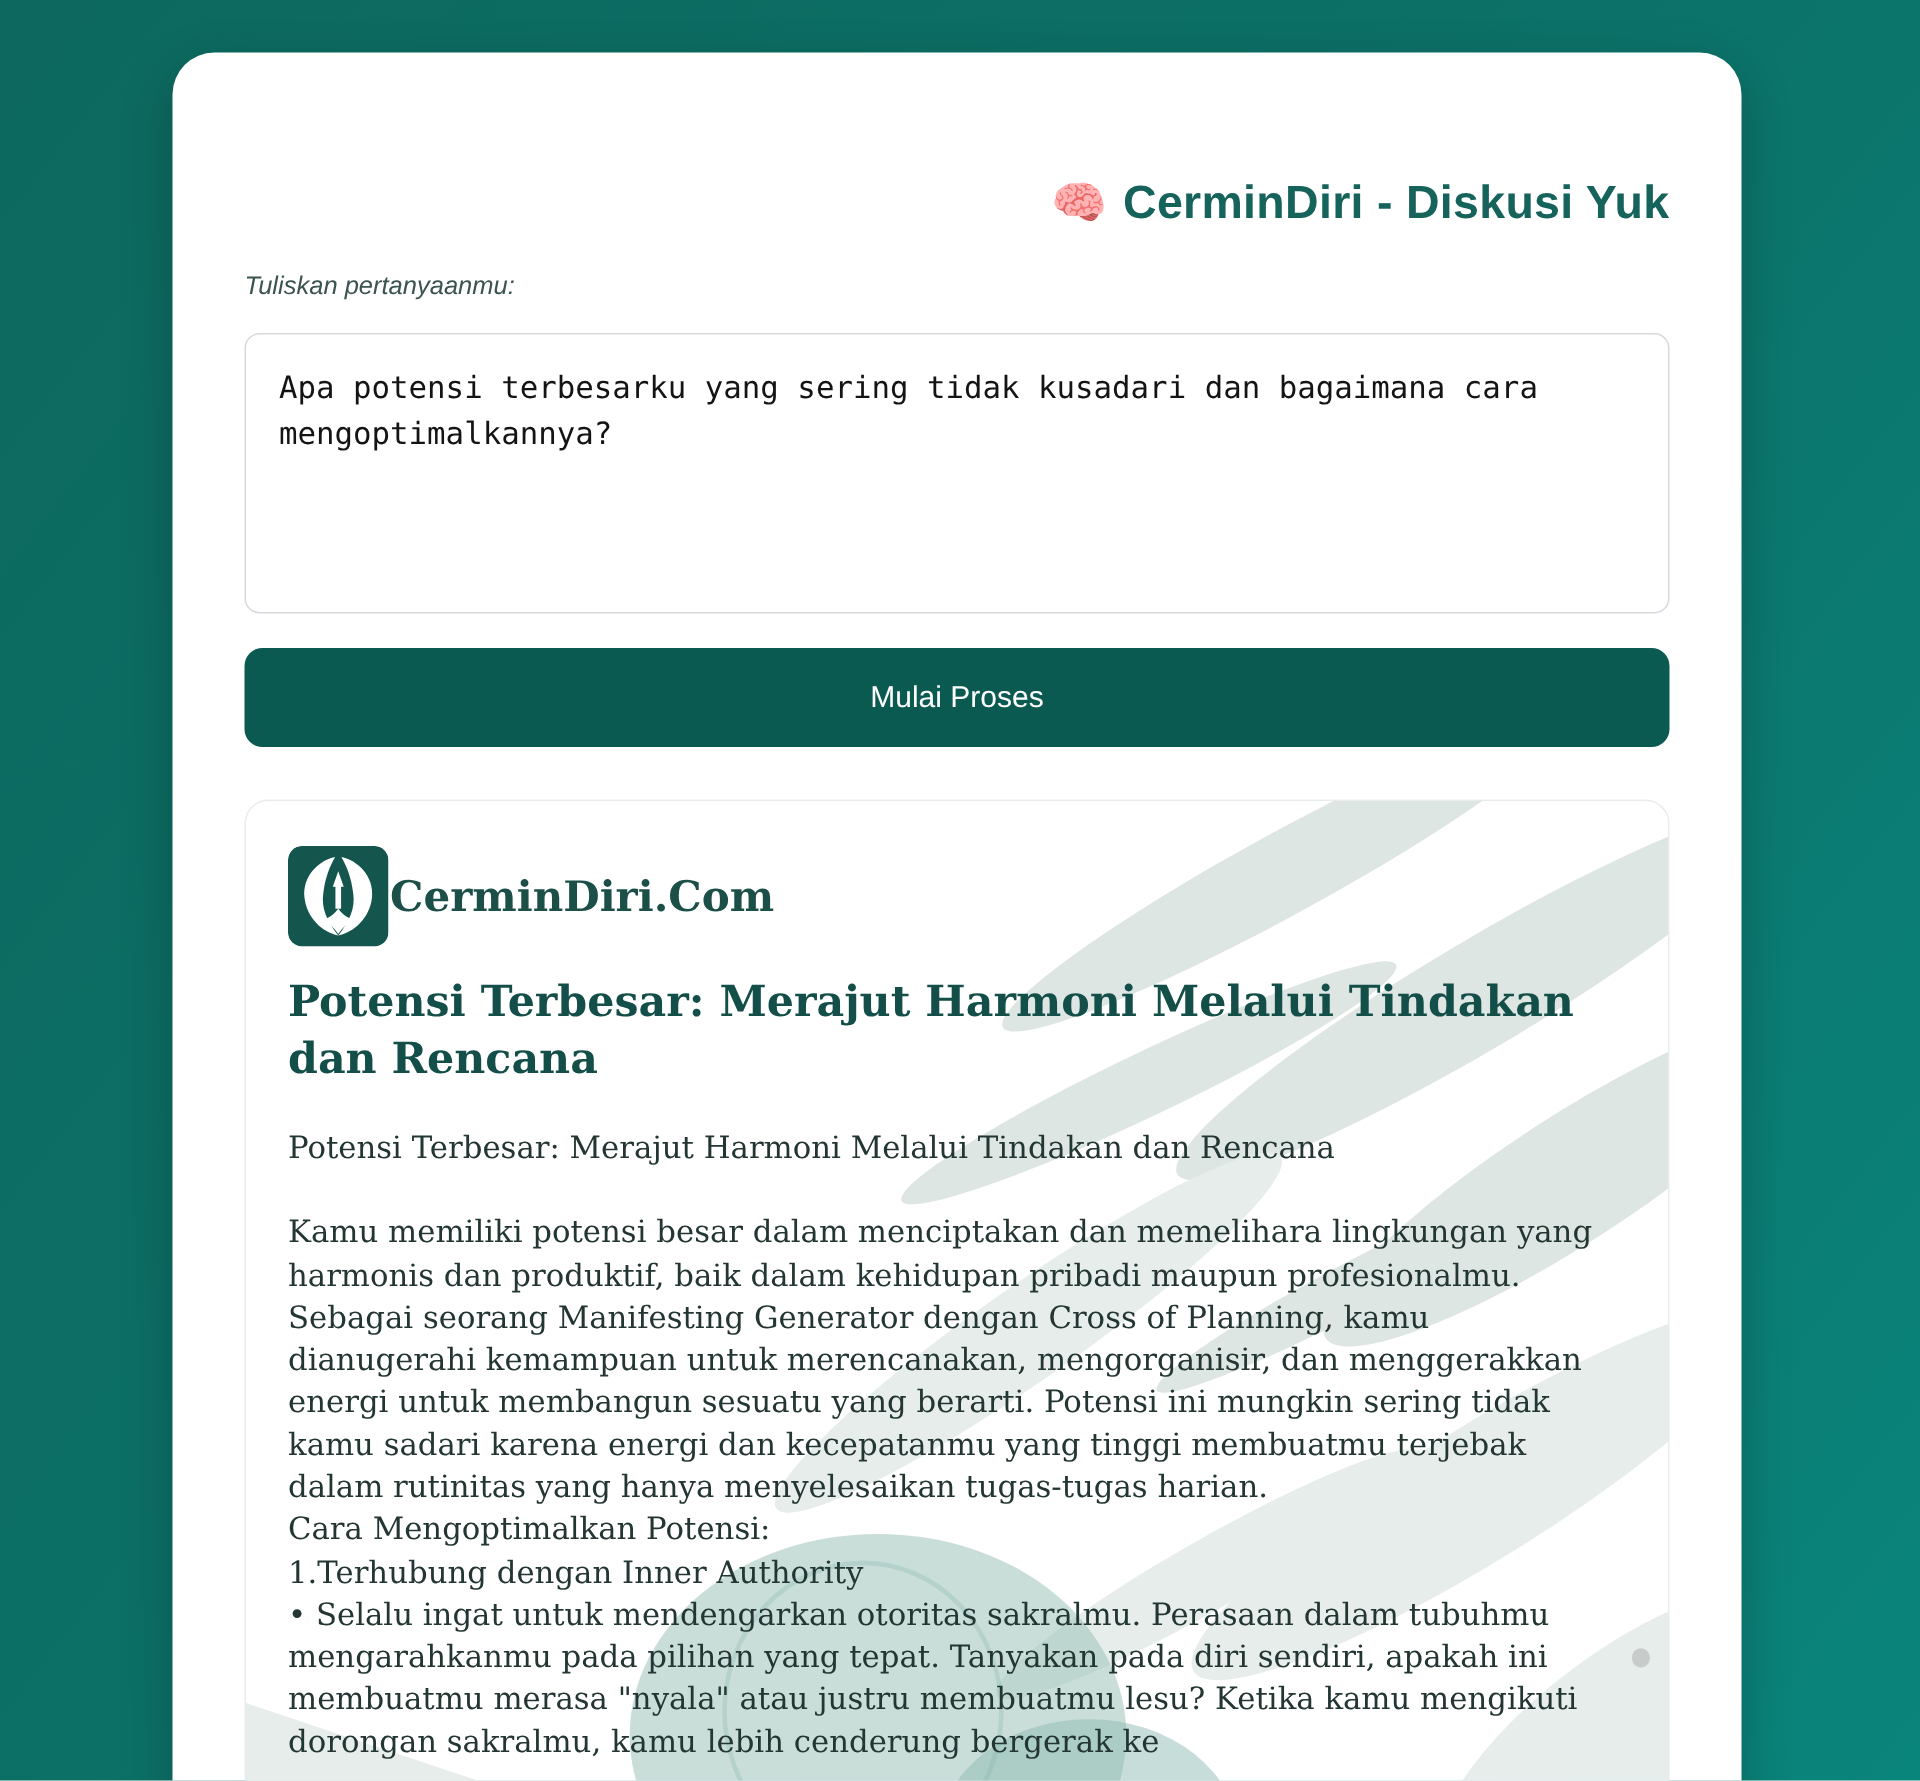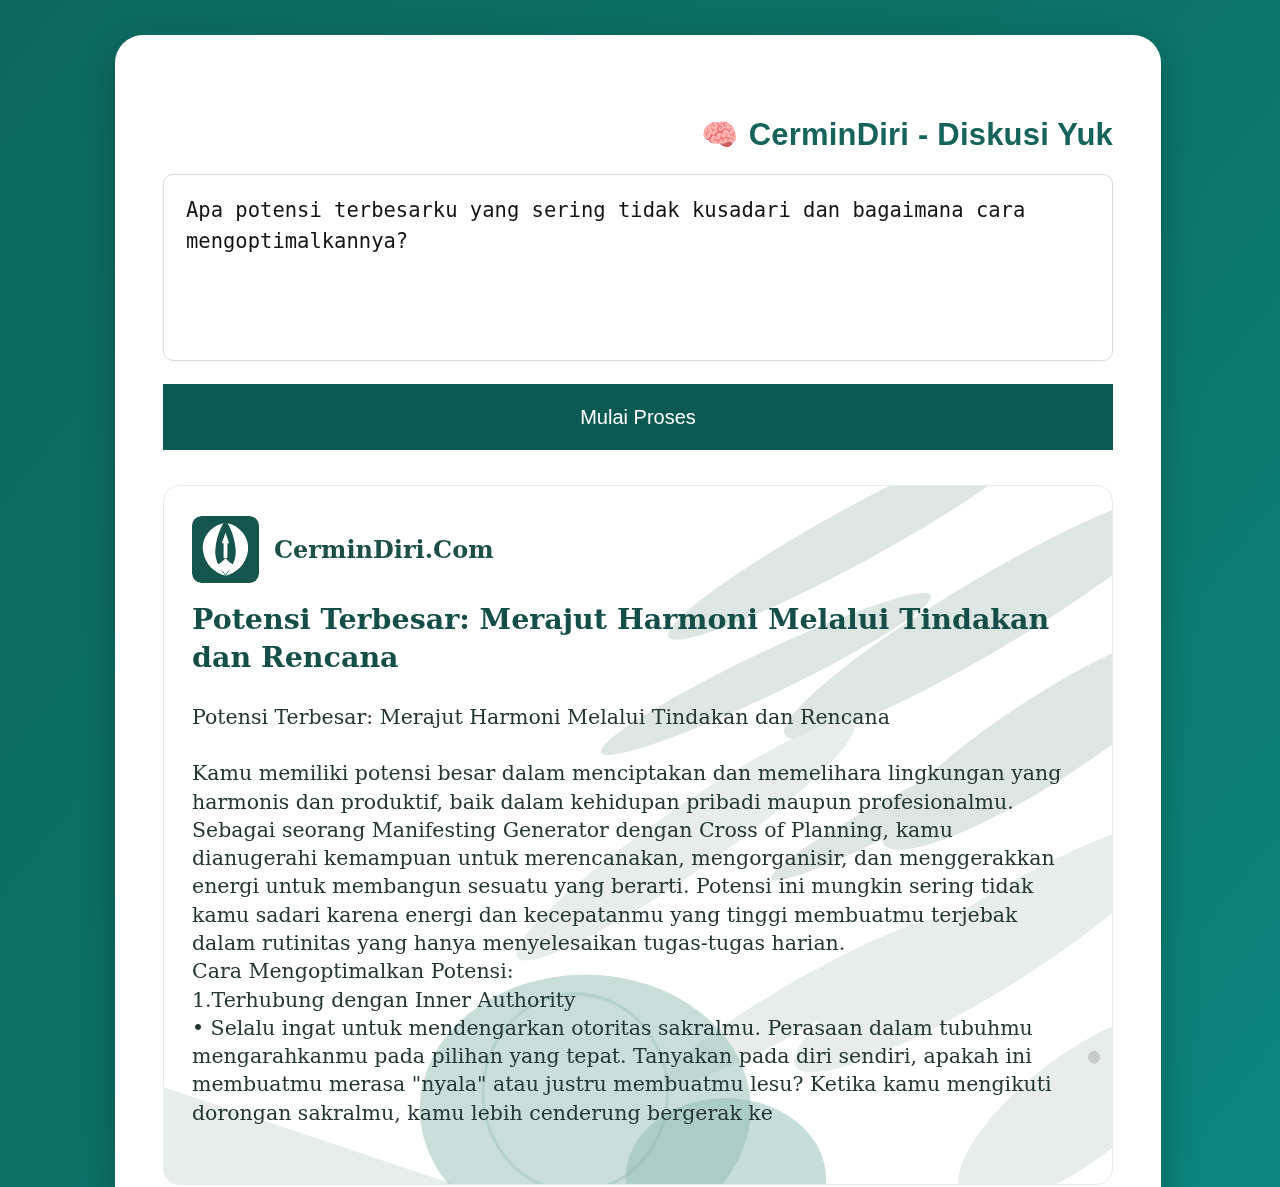--- a/index.html
+++ b/index.html
@@ -51,21 +51,21 @@
   }
   .start-button {
     margin-top: 23px;
     width: 100%;
     height: 66px;
     background: #0b5a52;
     color: #ffffff;
     font-family: "Liberation Sans", sans-serif;
     font-size: 20px;
     border: none;
-    border-radius: 0;
+    border-radius: 12px;
     cursor: pointer;
   }
   .result-card {
     position: relative;
     margin-top: 35px;
     border: 1px solid #e9ebed;
     border-radius: 16px;
     background: #ffffff;
     min-height: 700px;
     padding: 30px 28px;
@@ -80,24 +80,24 @@
   }
   .result-content { position: relative; z-index: 1; }
   .brand-row { display: flex; align-items: center; }
   .brand-logo {
     width: 67px; height: 67px;
     border-radius: 9px;
     display: block;
     flex: 0 0 auto;
   }
   .brand-name {
-    margin-left: 15px;
+    margin-left: 1px;
     font-family: "DejaVu Serif", serif;
     font-weight: bold;
-    font-size: 24px;
+    font-size: 28px;
     color: #1b4f48;
   }
   .result-heading {
     margin-top: 18px;
     font-family: "DejaVu Serif", serif;
     font-weight: bold;
     font-size: 28.5px;
     line-height: 1.33;
     color: #134e48;
     max-width: 900px;
@@ -112,20 +112,21 @@
     max-width: 905px;
   }
 </style>
 </head>
 <body>
 
 <div class="main-card">
 
   <h1 class="page-title"><span class="brain">🧠</span><span>CerminDiri - Diskusi Yuk</span></h1>
 
+  <div class="question-label">Tuliskan pertanyaanmu:</div>
 
   <textarea class="question-input" spellcheck="false" style="">Apa potensi terbesarku yang sering tidak kusadari dan bagaimana cara mengoptimalkannya?</textarea>
 
   <button class="start-button">Mulai Proses</button>
 
   <div class="result-card">
 
     <svg class="watermark" viewBox="0 0 945 650" preserveAspectRatio="none" aria-hidden="true">
       <g fill="#dee6e3">
         <ellipse cx="690" cy="45" rx="210" ry="26" transform="rotate(-27 690 45)"></ellipse>

